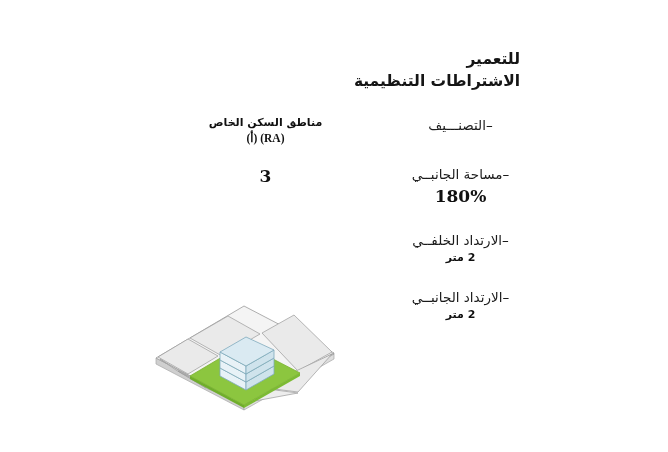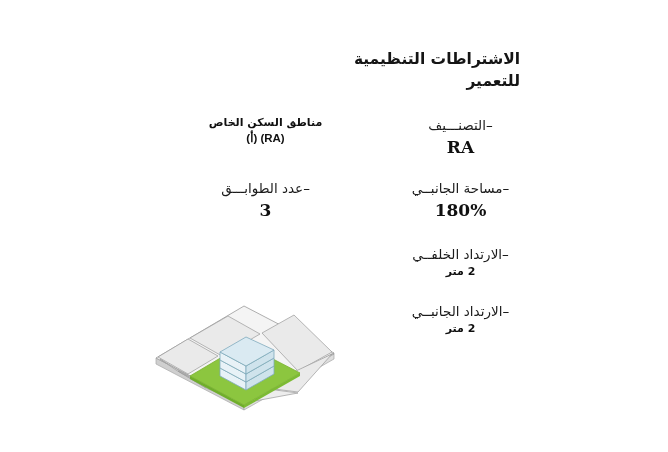--- a/index.html
+++ b/index.html
@@ -88,21 +88,21 @@
     white-space: nowrap;
   }
   .spec-value.ar {
     font-family: "DejaVu Sans", "Liberation Sans", sans-serif;
     font-size: 11px;
     font-weight: bold;
   }
   .spec-sub {
     display: block;
     direction: ltr;
-    font-family: Liberation Sans, sans-serif;
+    font-family: Liberation Serif, serif;
     font-size: 11.5px;
     font-weight: bold;
     color: #101010;
     line-height: 1.3;
     white-space: nowrap;
   }
 
   
   .row-1 { margin-bottom: 12px; }
   .row-2 { margin-bottom: 15px; }
@@ -117,44 +117,42 @@
     height: 120px;
   }
   .diagram svg { display: block; width: 200px; height: 120px; }
 </style>
 </head>
 <body>
 
 <div id="page">
 
   <div class="title-block">
+    <div class="title-line">للتعمير</div>
     <div class="title-line">الاشتراطات التنظيمية</div>
-    <div class="title-line">للتعمير</div>
   </div>
 
   <div class="specs">
 
     <div class="spec-row row-1">
       <div class="spec-cell">
         <span class="spec-label"><span class="lead-dash">–</span><span>التصنـــيف</span></span>
-        <span class="spec-value">RA</span>
       </div>
       <div class="spec-cell">
         <span class="spec-value ar">مناطق السكن الخاص</span>
         <span class="spec-sub">(أ) (RA)</span>
       </div>
     </div>
 
     <div class="spec-row row-2">
       <div class="spec-cell">
         <span class="spec-label"><span class="lead-dash">–</span><span>مساحة الجانبــي</span></span>
         <span class="spec-value">180%</span>
       </div>
       <div class="spec-cell">
-        <span class="spec-label"><span class="lead-dash">–</span><span>عدد الطوابـــق</span></span>
         <span class="spec-value">3</span>
       </div>
     </div>
 
     <div class="spec-row row-3">
       <div class="spec-cell">
         <span class="spec-label"><span class="lead-dash">–</span><span>الارتداد الخلفــي</span></span>
         <span class="spec-value ar">2 متر</span>
       </div>
     </div>

